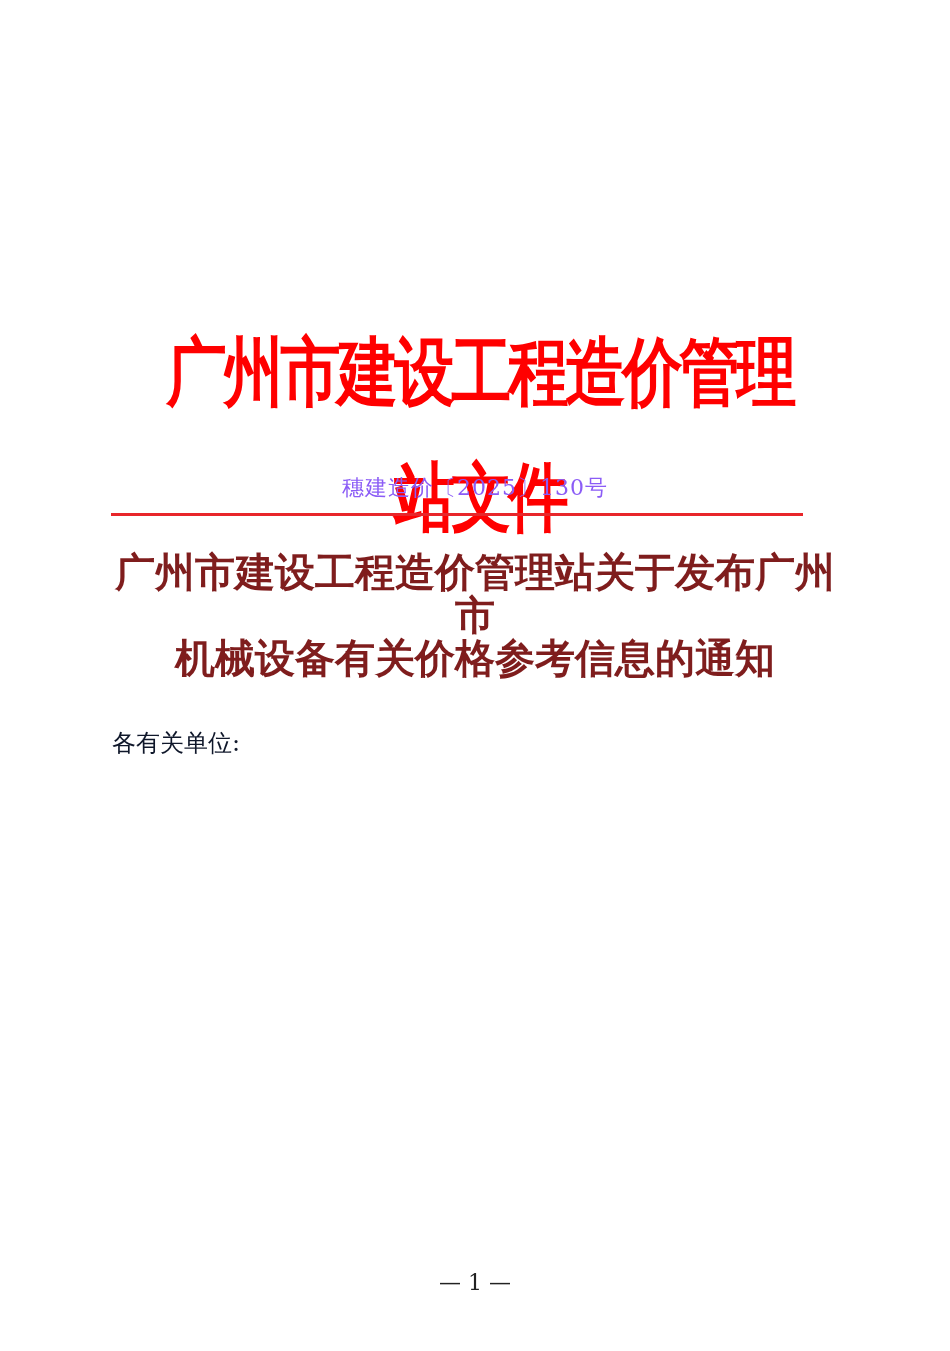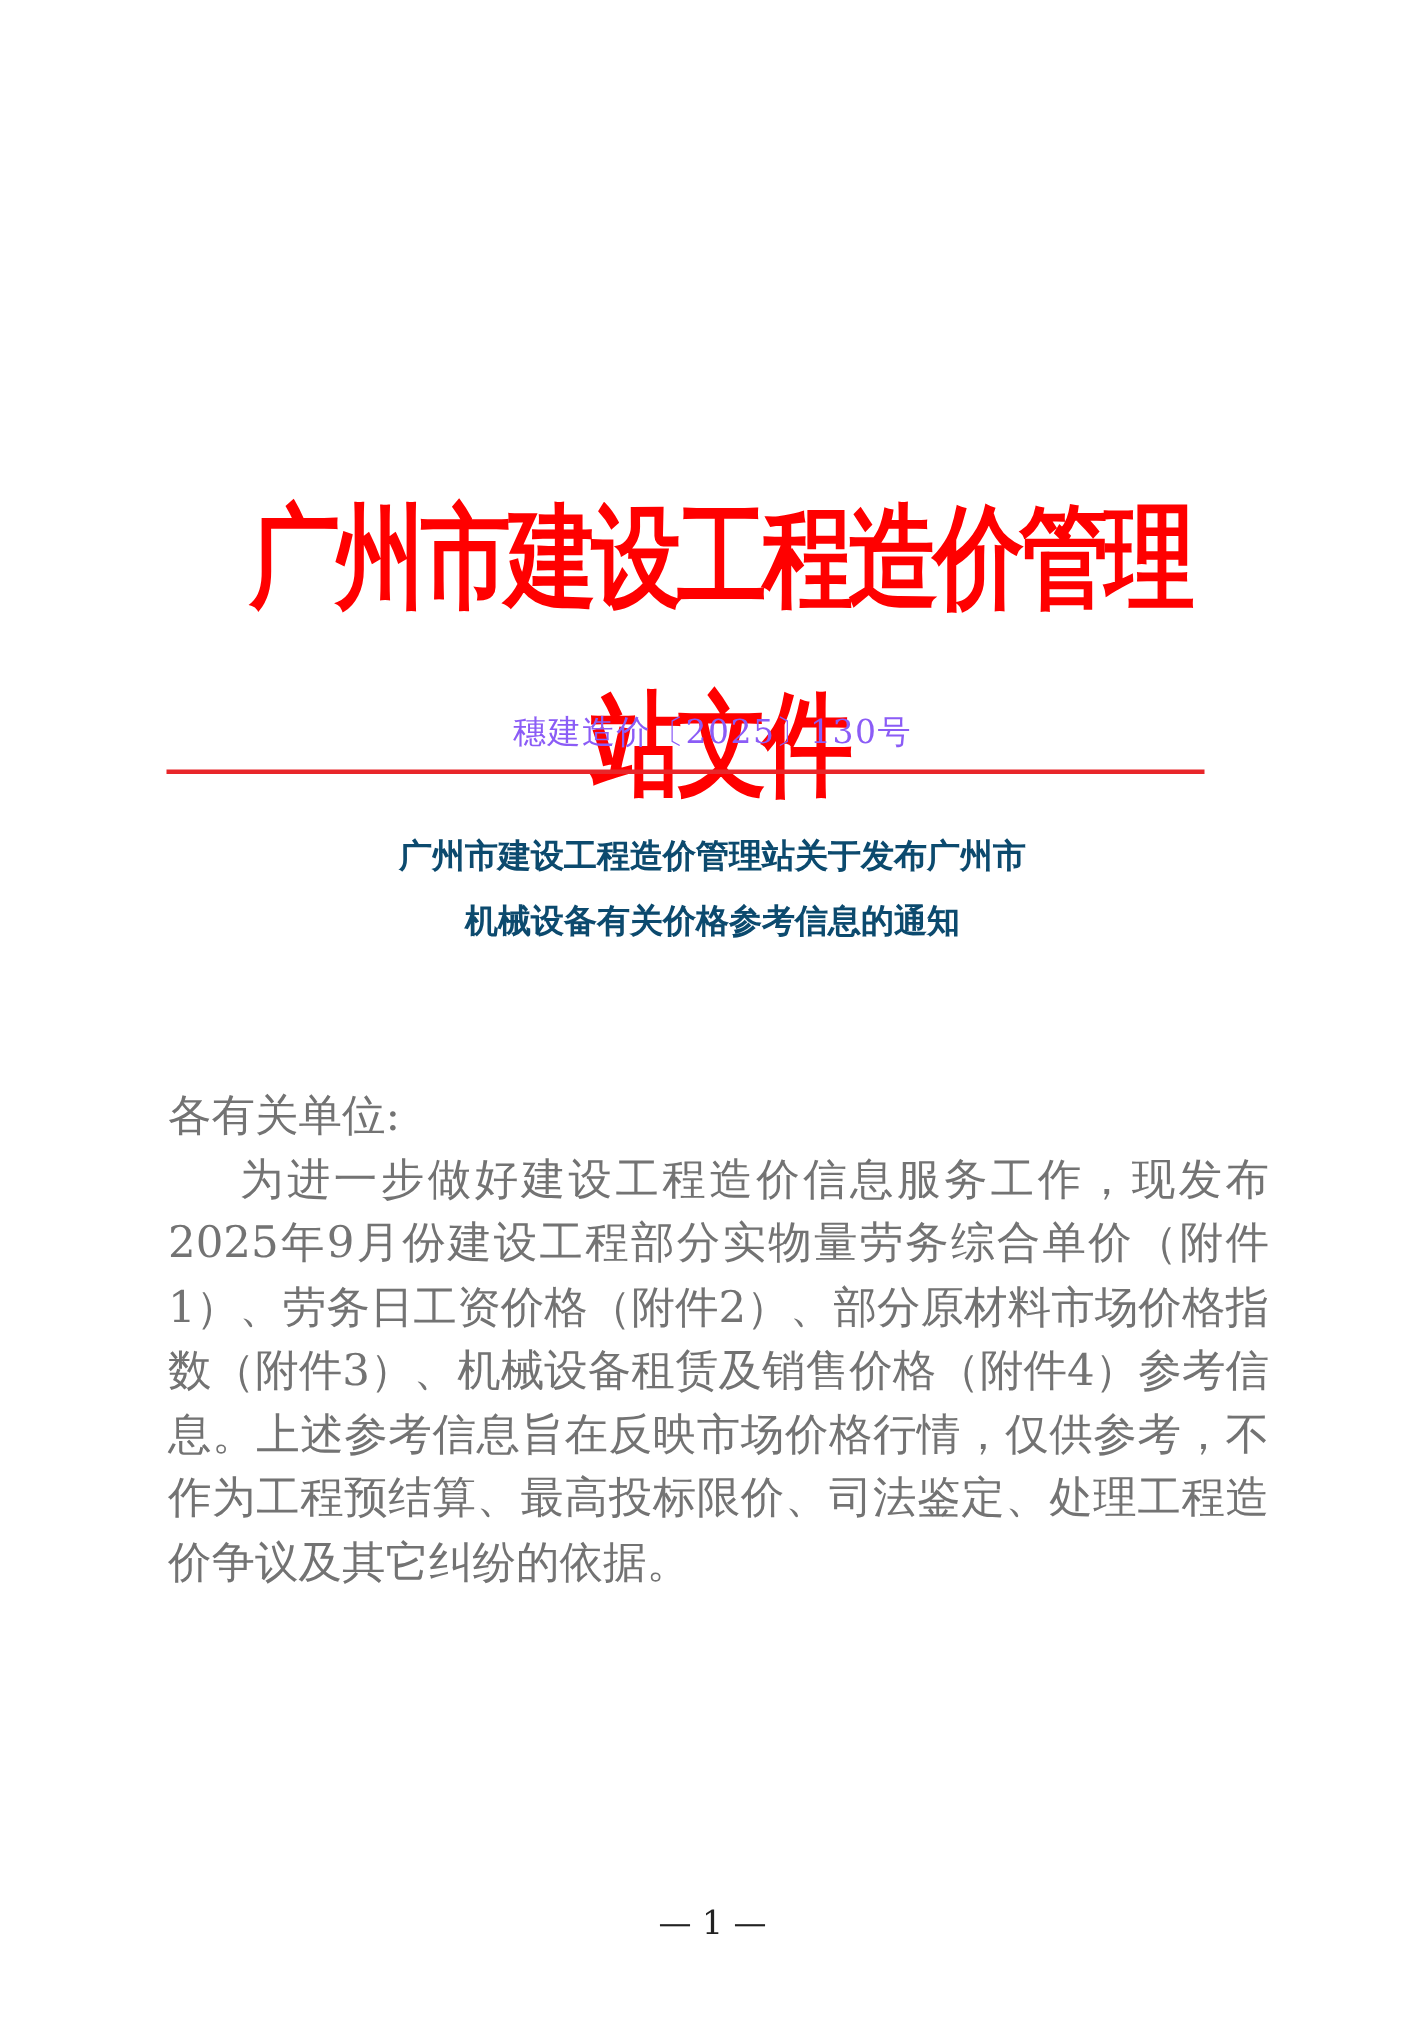--- a/index.html
+++ b/index.html
@@ -14,26 +14,26 @@
   }
   .docnum {
     position: absolute; left: 0; width: 950px; top: 473px;
     text-align: center; font-family: "DejaVu Serif", serif;
     font-size: 22px; color: #8b5cf6; letter-spacing: 1px;
   }
   .rule { position: absolute; left: 111px; width: 692px; top: 513px; height: 3px; background: #e8262a; }
   .title {
     position: absolute; left: 100px; width: 750px; top: 550px;
     text-align: center; font-family: "DejaVu Serif", serif; font-weight: bold;
-    font-size: 22px; line-height: 43px; color: #0c4a6e;
+    font-size: 40px; line-height: 43px; color: #7f1d1d;
   }
   .body {
     position: absolute; left: 112px; width: 734px; top: 722px;
-    font-family: "DejaVu Serif", serif; font-size: 29px; line-height: 42.5px;
-    color: #737373; text-align: justify;
+    font-family: "DejaVu Serif", serif; font-size: 24px; line-height: 42.5px;
+    color: #0f172a; text-align: justify;
   }
   .body p { margin: 0; }
   .indent { text-indent: 48px; }
   .heading { font-family: "DejaVu Sans", sans-serif; font-weight: bold; text-indent: 48px; }
   .footer {
     position: absolute; left: 0; width: 950px; top: 1270px;
     text-align: center; font-family: "DejaVu Serif", serif; font-size: 22px; color: #222;
   }
 </style>
 </head>
@@ -42,16 +42,15 @@
 <div class="page">
   <div class="masthead">广州市建设工程造价管理站文件</div>
   <div class="docnum">穗建造价〔2025〕130号</div>
   <div class="rule"></div>
   <div class="title">
     <div>广州市建设工程造价管理站关于发布广州市</div>
     <div>机械设备有关价格参考信息的通知</div>
   </div>
   <div class="body">
     <p>各有关单位:</p>
-    <p class="indent">为进一步做好建设工程造价信息服务工作，现发布2025年9月份建设工程部分实物量劳务综合单价（附件1）、劳务日工资价格（附件2）、部分原材料市场价格指数（附件3）、机械设备租赁及销售价格（附件4）参考信息。上述参考信息旨在反映市场价格行情，仅供参考，不作为工程预结算、最高投标限价、司法鉴定、处理工程造价争议及其它纠纷的依据。</p>
   </div>
   <div class="footer">— 1 —</div>
 </div>
 
 </body></html>

